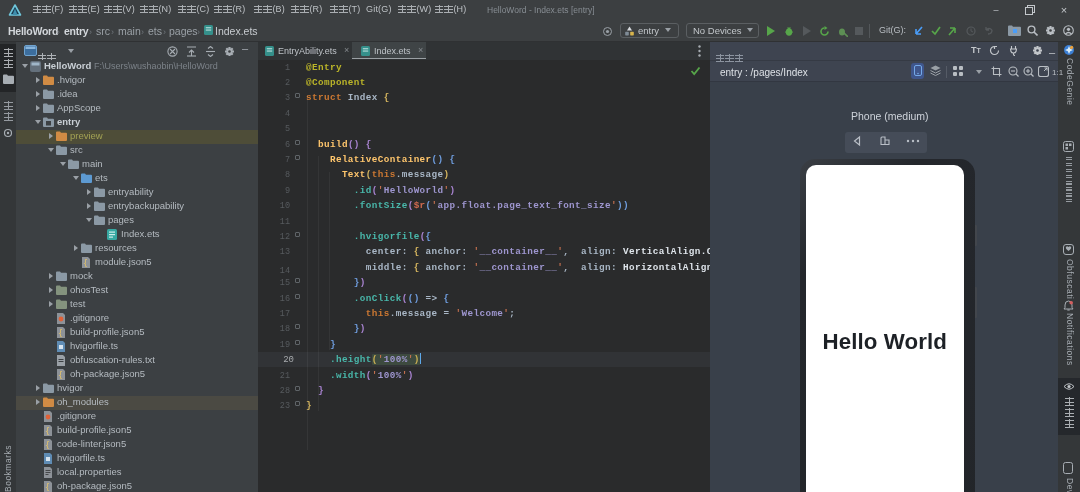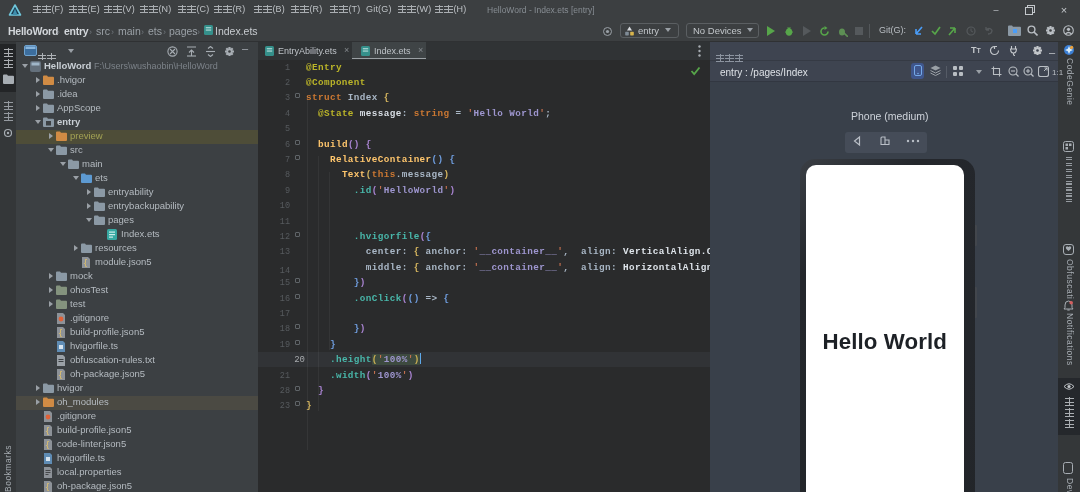--- a/index.html
+++ b/index.html
@@ -49,21 +49,21 @@
 .tselo { color:#a3a254; }
 
 
 #tabbar { position:absolute; left:258px; top:42px; width:452px; height:18px; background:#303335; }
 .tab { position:absolute; top:0; height:18px; font-size:9px; color:#bdc2c7; }
 
 
 #editor { position:absolute; left:258px; top:60px; width:452px; height:432px; background:#2a2b2c; overflow:hidden; }
 .cl { position:absolute; left:48px; font-family:"Liberation Mono",monospace; font-size:9.3px; letter-spacing:0.4px; line-height:14px; white-space:pre; color:#a9b7c6; font-weight:bold; }
 .ln { position:absolute; left:0; width:32px; text-align:right; font-family:"Liberation Mono",monospace; font-size:8.5px; line-height:14px; color:#565a5e; }
-.lnc { position:absolute; left:15px; width:32px; text-align:right; font-family:"Liberation Mono",monospace; font-size:9px; line-height:14px; color:#a7aaad; }
+.lnc { position:absolute; left:4px; width:32px; text-align:right; font-family:"Liberation Mono",monospace; font-size:9px; line-height:14px; color:#a7aaad; }
 .fold { position:absolute; left:37px; width:5px; height:5px; border:1px solid #5f6468; border-radius:1px; }
 .an { color:#bbb529; }
 .kw { color:#cc7832; font-weight:bold; }
 .df { color:#a9b7c6; }
 .fn { color:#ffc66d; }
 .mt { color:#49b8ab; }
 .st { color:#9e96cf; }
 .stu { color:#9e96cf; }
 .qt { color:#c4704f; }
 .fl { color:#d8dee5; font-weight:bold; }
@@ -627,44 +627,45 @@
 </div>
 
 <div id="editor">
 <div class="abs" style="left:0;top:292px;width:452px;height:15px;background:#313336"></div>
 <div class="cl" style="top:0.5px"><span class="an">@Entry</span></div>
 <div class="ln" style="top:0.5px">1</div>
 <div class="cl" style="top:15.9px"><span class="an">@Component</span></div>
 <div class="ln" style="top:15.9px">2</div>
 <div class="cl" style="top:31.3px"><span class="kw">struct </span><span class="df">Index </span><span class="b1">{</span></div>
 <div class="ln" style="top:31.3px">3</div>
-<div class="cl" style="top:46.7px"><span class="df">&nbsp;&nbsp;</span><span class="an">@State </span><span class="fl">message</span><span class="df">: </span><span class="kw">string</span><span class="df"> = </span><span class="qt">'</span><span class="st">Hello World</span><span class="qt">'</span><span class="df">;</span></div>
 <div class="ln" style="top:46.7px">4</div>
 <div class="cl" style="top:62.1px"></div>
 <div class="ln" style="top:62.1px">5</div>
 <div class="cl" style="top:77.5px"><span class="df">&nbsp;&nbsp;</span><span class="fn">build</span><span class="b2">()</span><span class="df"> </span><span class="b2">{</span></div>
 <div class="ln" style="top:77.5px">6</div>
 <div class="cl" style="top:92.9px"><span class="df">&nbsp;&nbsp;&nbsp;&nbsp;</span><span class="fn">RelativeContainer</span><span class="b3">()</span><span class="df"> </span><span class="b3">{</span></div>
 <div class="ln" style="top:92.9px">7</div>
 <div class="cl" style="top:108.3px"><span class="df">&nbsp;&nbsp;&nbsp;&nbsp;&nbsp;&nbsp;</span><span class="fn">Text</span><span class="b1">(</span><span class="kw">this</span><span class="df">.message</span><span class="b1">)</span></div>
 <div class="ln" style="top:108.3px">8</div>
 <div class="cl" style="top:123.7px"><span class="df">&nbsp;&nbsp;&nbsp;&nbsp;&nbsp;&nbsp;&nbsp;&nbsp;</span><span class="mt">.id</span><span class="b2">(</span><span class="qt">'</span><span class="st">HelloWorld</span><span class="qt">'</span><span class="b2">)</span></div>
 <div class="ln" style="top:123.7px">9</div>
+<div class="cl" style="top:139.1px"><span class="df">&nbsp;&nbsp;&nbsp;&nbsp;&nbsp;&nbsp;&nbsp;&nbsp;</span><span class="mt">.fontSize</span><span class="b2">(</span><span class="rr">$r</span><span class="b3">(</span><span class="qt">'</span><span class="st">app.float.page_text_font_size</span><span class="qt">'</span><span class="b3">))</span></div>
 <div class="ln" style="top:139.1px">10</div>
 <div class="ln" style="top:154.5px">11</div>
 <div class="cl" style="top:169.9px"><span class="df">&nbsp;&nbsp;&nbsp;&nbsp;&nbsp;&nbsp;&nbsp;&nbsp;</span><span class="mt">.hvigorfile</span><span class="b2">(</span><span class="b3">{</span></div>
 <div class="ln" style="top:169.9px">12</div>
 <div class="cl" style="top:185.3px"><span class="df">&nbsp;&nbsp;&nbsp;&nbsp;&nbsp;&nbsp;&nbsp;&nbsp;&nbsp;&nbsp;</span><span class="df">center: </span><span class="b1">{ </span><span class="df">anchor: </span><span class="qt">'</span><span class="stu">__container__</span><span class="qt">'</span><span class="df">,  align: </span><span class="cb">VerticalAlign.Center</span></div>
 <div class="ln" style="top:185.3px">13</div>
 <div class="cl" style="top:200.7px"><span class="df">&nbsp;&nbsp;&nbsp;&nbsp;&nbsp;&nbsp;&nbsp;&nbsp;&nbsp;&nbsp;</span><span class="df">middle: </span><span class="b1">{ </span><span class="df">anchor: </span><span class="qt">'</span><span class="stu">__container__</span><span class="qt">'</span><span class="df">,  align: </span><span class="cb">HorizontalAlign.Center</span></div>
 <div class="ln" style="top:204px">14</div>
 <div class="cl" style="top:216.1px"><span class="df">&nbsp;&nbsp;&nbsp;&nbsp;&nbsp;&nbsp;&nbsp;&nbsp;</span><span class="b3">}</span><span class="b2">)</span></div>
 <div class="ln" style="top:216.1px">15</div>
 <div class="cl" style="top:231.5px"><span class="df">&nbsp;&nbsp;&nbsp;&nbsp;&nbsp;&nbsp;&nbsp;&nbsp;</span><span class="mt">.onClick</span><span class="b2">(</span><span class="b3">()</span><span class="df"> =&gt; </span><span class="b3">{</span></div>
 <div class="ln" style="top:231.5px">16</div>
+<div class="cl" style="top:246.9px"><span class="df">&nbsp;&nbsp;&nbsp;&nbsp;&nbsp;&nbsp;&nbsp;&nbsp;&nbsp;&nbsp;</span><span class="kw">this</span><span class="df">.message = </span><span class="qt">'</span><span class="st">Welcome</span><span class="qt">'</span><span class="df">;</span></div>
 <div class="ln" style="top:246.9px">17</div>
 <div class="cl" style="top:262.3px"><span class="df">&nbsp;&nbsp;&nbsp;&nbsp;&nbsp;&nbsp;&nbsp;&nbsp;</span><span class="b3">}</span><span class="b2">)</span></div>
 <div class="ln" style="top:262.3px">18</div>
 <div class="cl" style="top:277.7px"><span class="df">&nbsp;&nbsp;&nbsp;&nbsp;</span><span class="b3">}</span></div>
 <div class="ln" style="top:277.7px">19</div>
 <div class="cl" style="top:293.1px"><span class="df">&nbsp;&nbsp;&nbsp;&nbsp;</span><span class="mt">.height</span><span class="hl">(<span class="qt">'</span><span class="st">100%</span><span class="qt">'</span>)</span><span class="caret"></span></div>
 <div class="lnc" style="top:293.1px">20</div>
 <div class="cl" style="top:308.5px"><span class="df">&nbsp;&nbsp;&nbsp;&nbsp;</span><span class="mt">.width</span><span class="b2">(</span><span class="qt">'</span><span class="st">100%</span><span class="qt">'</span><span class="b2">)</span></div>
 <div class="ln" style="top:308.5px">21</div>
 <div class="cl" style="top:323.9px"><span class="df">&nbsp;&nbsp;</span><span class="b2">}</span></div>

